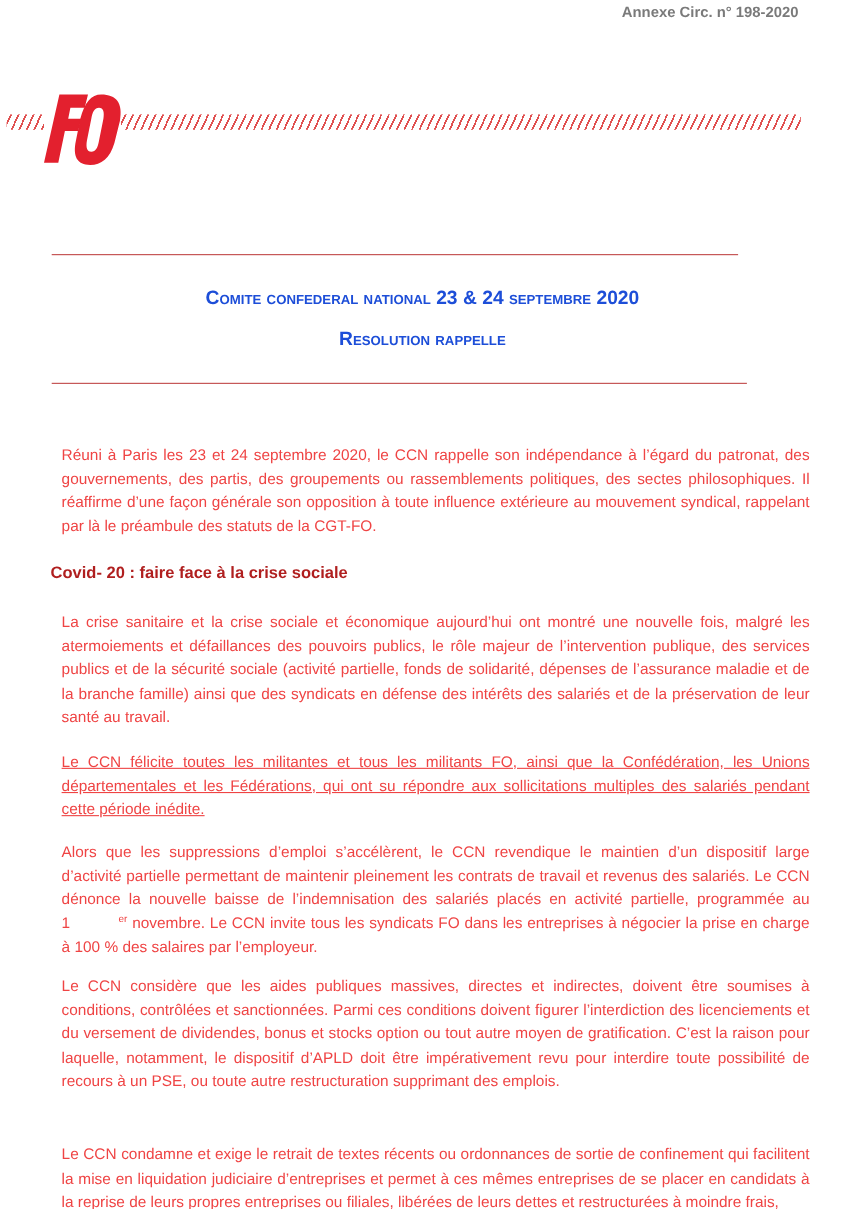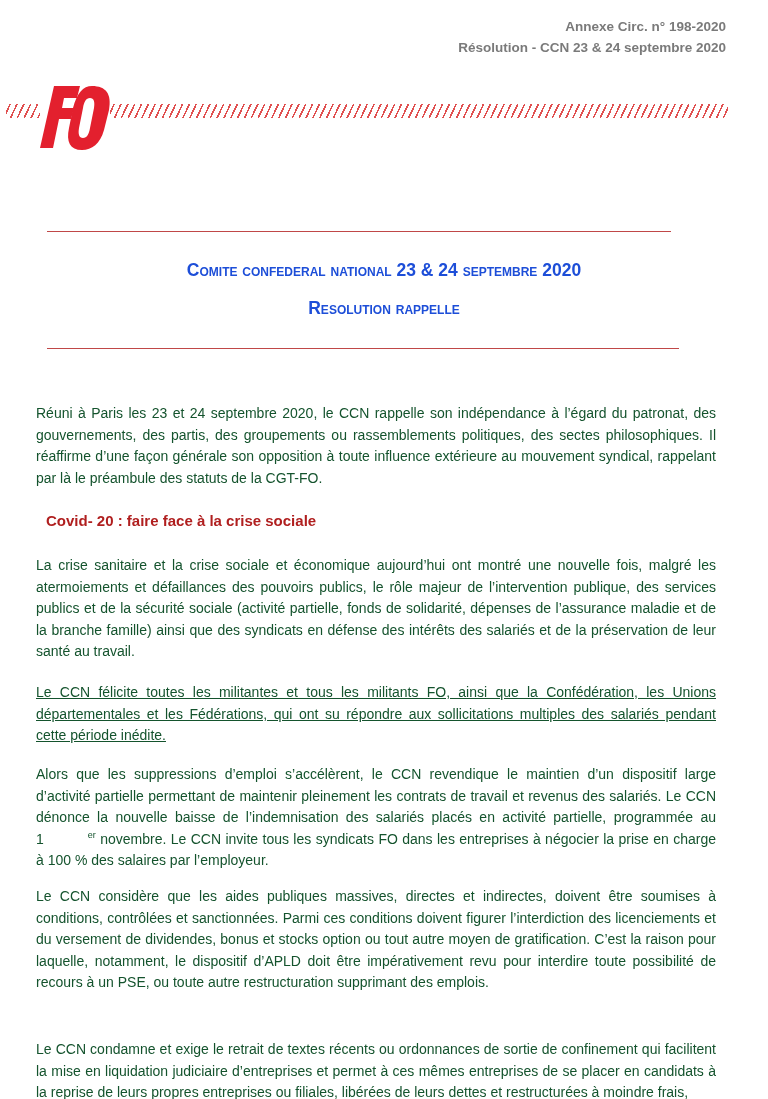--- a/index.html
+++ b/index.html
@@ -1,44 +1,43 @@
 <!DOCTYPE html>
 <html><head>
 <meta charset="utf-8">
 <style>
   html, body { margin: 0; padding: 0; background: #ffffff; }
   body { width: 768px; height: 1099px; position: relative; overflow: hidden;
          font-family: "Liberation Sans", sans-serif; color: #222; }
-  .annex { position: absolute; right: 42px; top: 16px; text-align: right;
+  .annex { position: absolute; right: 42px; top: 0; text-align: right;
            color: #7a7a7a; font-weight: bold; font-size: 13.5px; line-height: 21px; }
   .logo-row { position: absolute; left: 6px; top: 84px; width: 720px; height: 70px; }
   .hatch { position: absolute; top: 20px; height: 14px;
            background: repeating-linear-gradient(115deg, transparent 0 3px, #e05050 3px 4.6px, transparent 4.6px 6.2px); }
   .hatch.left { left: 0; width: 34px; }
   .hatch.right { left: 104px; width: 618px; }
   .fo-logo { position: absolute; left: 34px; top: 0; width: 72px; height: 66px; }
   .rule { position: absolute; height: 0; border-top: 1px solid #c04848; }
   .rule.top { left: 47px; top: 231px; width: 624px; }
   .rule.bottom { left: 47px; top: 348px; width: 632px; }
   .title { position: absolute; left: 0; width: 768px; text-align: center;
            color: #1d4ed8; font-weight: bold; font-variant: small-caps; font-size: 17.5px; }
   .title.t1 { top: 260px; }
   .title.t2 { top: 298px; }
-  .body-text { position: absolute; left: 36px; width: 680px; font-size: 14px;
-               line-height: 21.5px; text-align: justify; color: #14532d; }
+  .body-text { position: absolute; left: 56px; width: 680px; font-size: 14px;
+               line-height: 21.5px; text-align: justify; color: #ef4444; }
   .section-heading { position: absolute; left: 46px; top: 512px; color: #b01f1f;
                      font-weight: bold; font-size: 15px; }
   sup { font-size: 9px; line-height: 0; margin-left: 44px; }
 </style>
 </head>
 <body>
 
 <div class="annex">
   <div>Annexe Circ. n° 198-2020</div>
-  <div>Résolution - CCN 23 &amp; 24 septembre 2020</div>
 </div>
 
 <div class="logo-row">
   <div class="hatch left"></div>
   <svg class="fo-logo" viewBox="0 0 72 66">
 
     <path d="M14 2 L40 2 L37 14 L24 14 L22 24 L34 24 L31 35 L19 35 L13 64 L0 64 Z" fill="#e3202e"></path>
 
     <path d="M52 2 C66 2 72 10 69 26 L64 46 C60 60 52 66 42 66 C30 66 26 58 29 44 L33 24 C37 9 43 2 52 2 Z M50 14 C46 14 44 18 43 24 L39 44 C38 50 39 54 43 54 C47 54 49 50 50 44 L54 24 C55 18 54 14 50 14 Z" fill="#e3202e" fill-rule="evenodd"></path>
   </svg>

